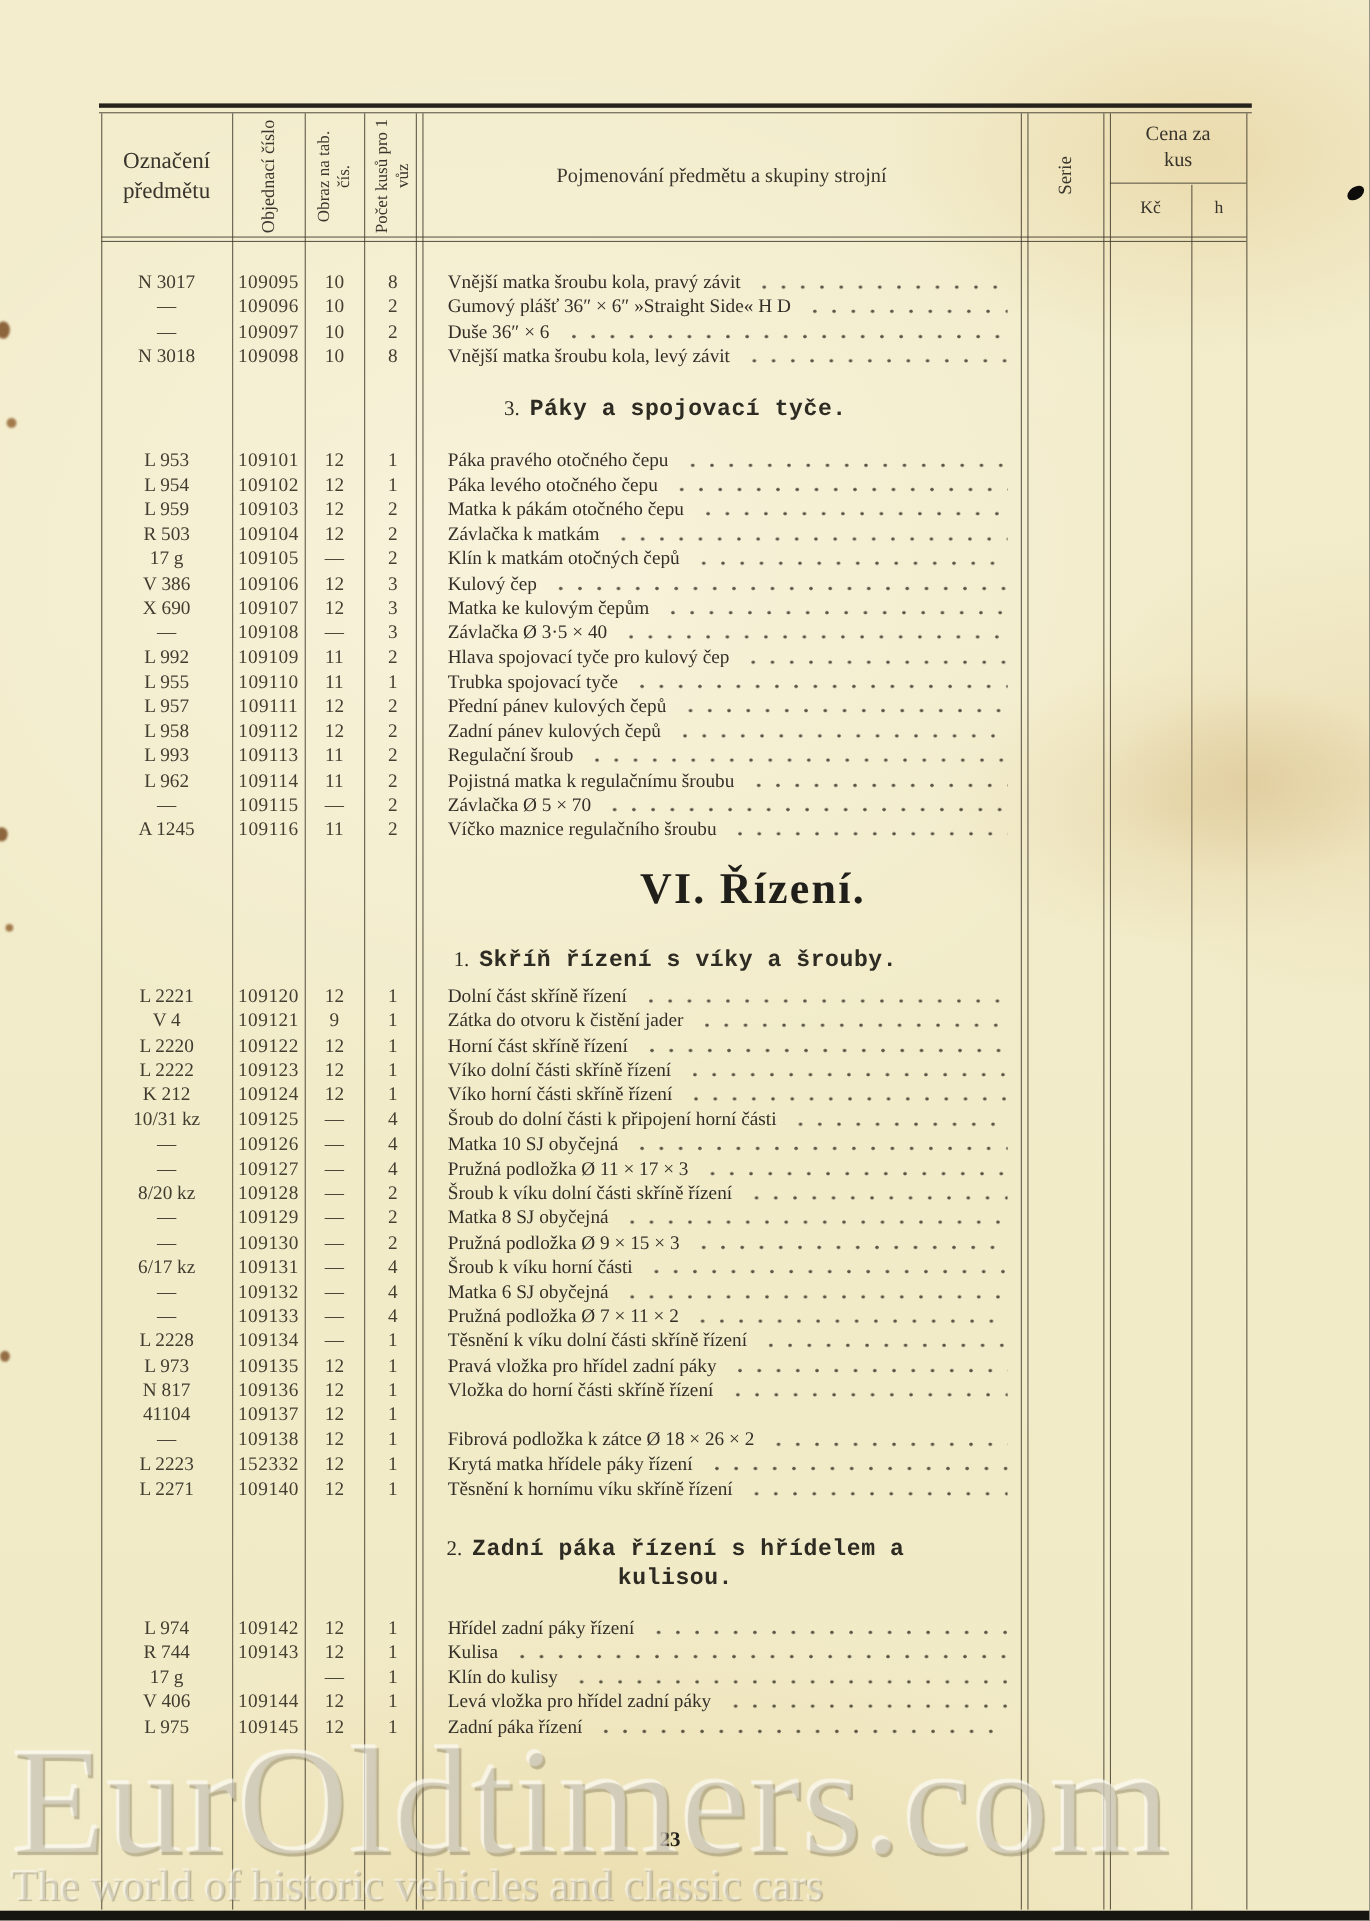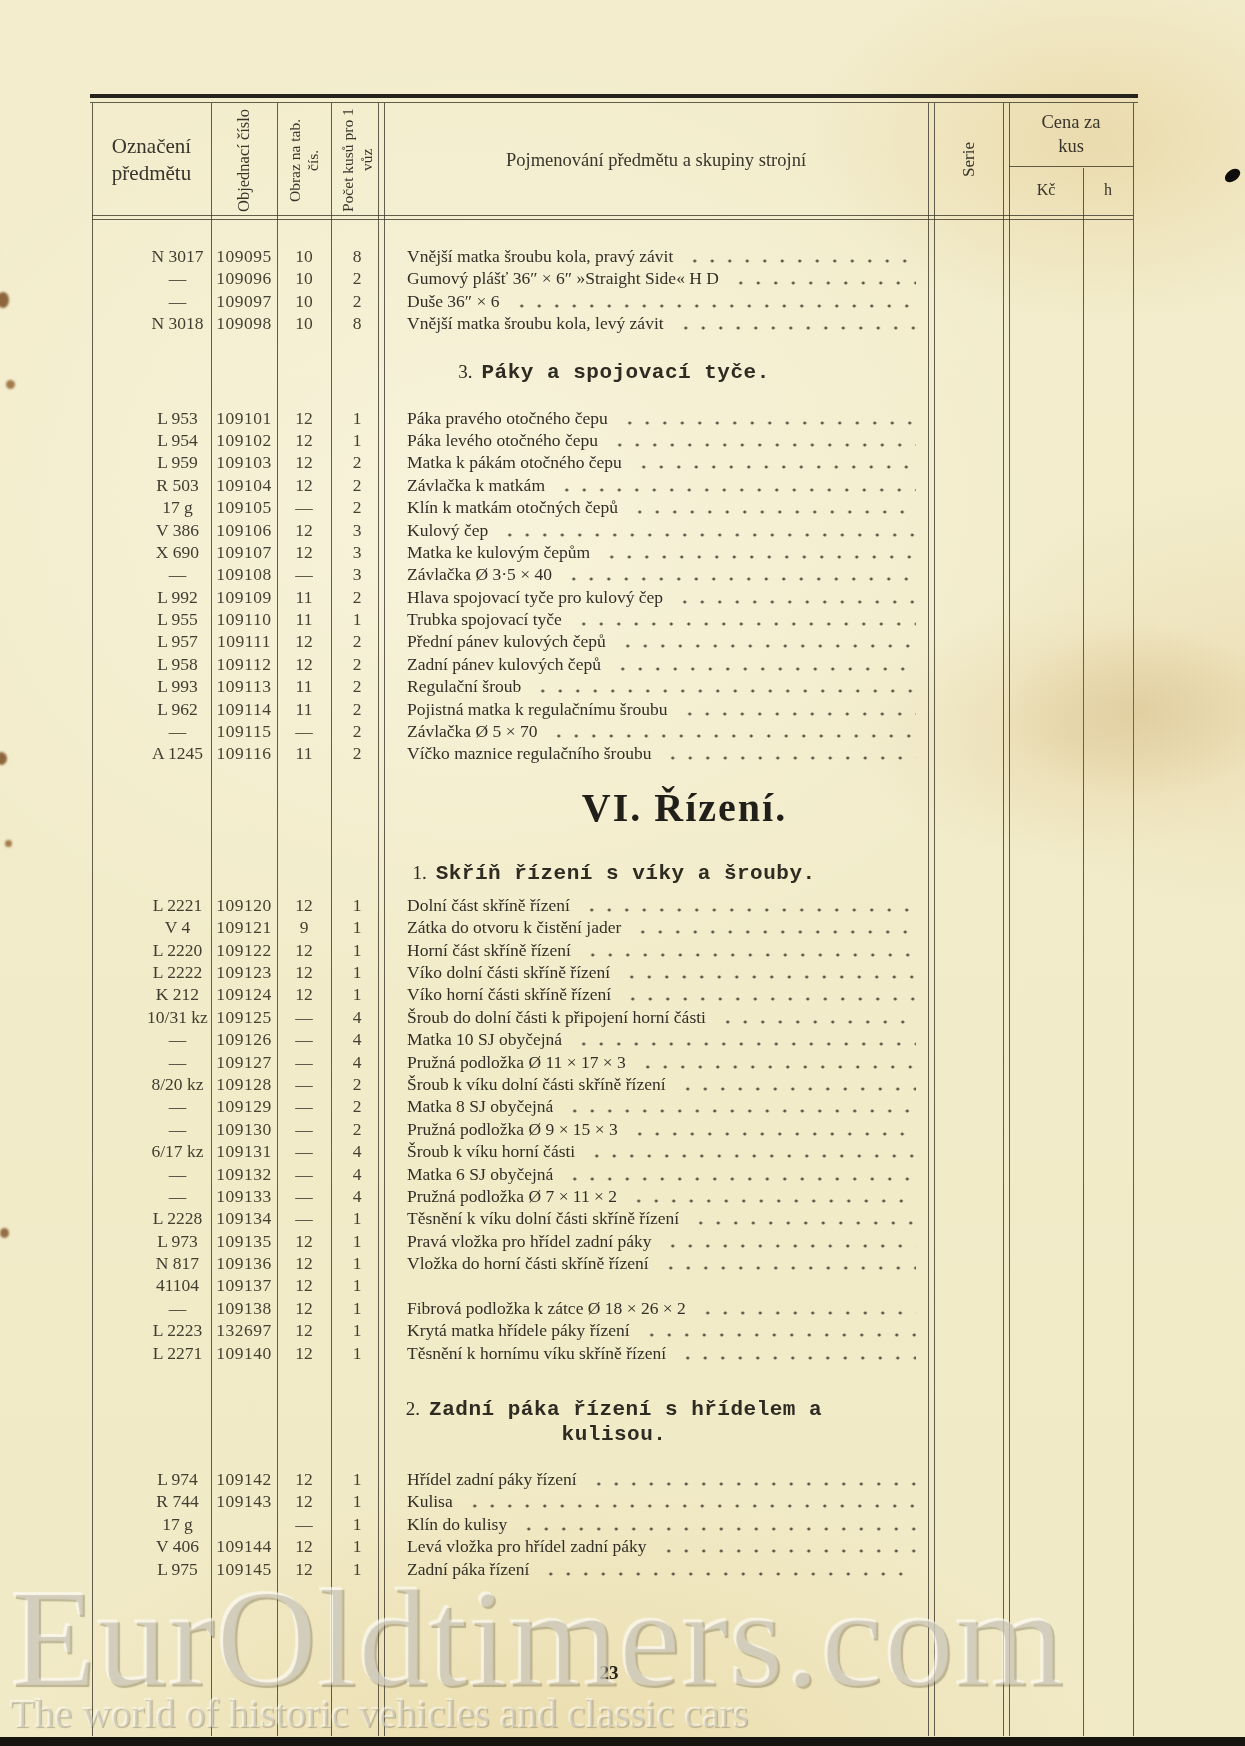--- a/index.html
+++ b/index.html
@@ -21,21 +21,21 @@
   .hl.heavy{height:4px;background:#26231c;}
   
   .hc{position:absolute;display:flex;align-items:center;justify-content:center;
       text-align:center;font-size:21px;line-height:1.3;color:#39352c;}
   .vh{position:absolute;display:flex;align-items:center;justify-content:center;
       writing-mode:vertical-rl;transform:rotate(180deg);text-align:center;
       font-size:16.5px;line-height:1.18;color:#39352c;}
   
   .rows{position:absolute;left:0;top:245px;width:1245px;}
   .row{position:relative;height:22.4px;font-size:17.5px;line-height:22.4px;white-space:nowrap;}
-  .c-mark{position:absolute;left:92px;width:119px;text-align:center;color:#413c30;margin-left:26px;}
+  .c-mark{position:absolute;left:92px;width:119px;text-align:center;color:#413c30;}
   .c-num{position:absolute;left:211px;width:66px;text-align:center;letter-spacing:.5px;color:#453f32;}
   .c-img{position:absolute;left:277px;width:54px;text-align:center;color:#453f32;}
   .c-qty{position:absolute;left:331px;width:52px;text-align:center;color:#453f32;}
   .c-name{position:absolute;left:384px;width:544px;display:flex;padding-left:12px;}
   .c-name .nm{flex:0 0 auto;padding-left:11px;color:#332f28;}
   .dots{flex:1 1 auto;align-self:stretch;margin:0 24px 0 13px;
         background-image:radial-gradient(circle, rgba(52,47,36,.8) 1.25px, transparent 1.8px);
         background-size:17.5px 4px;background-repeat:repeat-x;background-position:0 14px;}
   .sect{position:relative;}
   .sect-inner{position:absolute;left:384px;width:460px;top:50%;transform:translateY(-50%);
@@ -489,21 +489,21 @@
         <div class="c-num">109138</div>
         <div class="c-img">12</div>
         <div class="c-qty">1</div>
         <div class="c-name">
           <span class="nm">Fibrová podložka k zátce Ø 18 × 26 × 2</span>
           <div class="dots"></div>
         </div>
       </div>
       <div class="row">
         <div class="c-mark">L 2223</div>
-        <div class="c-num">132697</div>
+        <div class="c-num">152332</div>
         <div class="c-img">12</div>
         <div class="c-qty">1</div>
         <div class="c-name">
           <span class="nm">Krytá matka hřídele páky řízení</span>
           <div class="dots"></div>
         </div>
       </div>
       <div class="row">
         <div class="c-mark">L 2271</div>
         <div class="c-num">109140</div>

